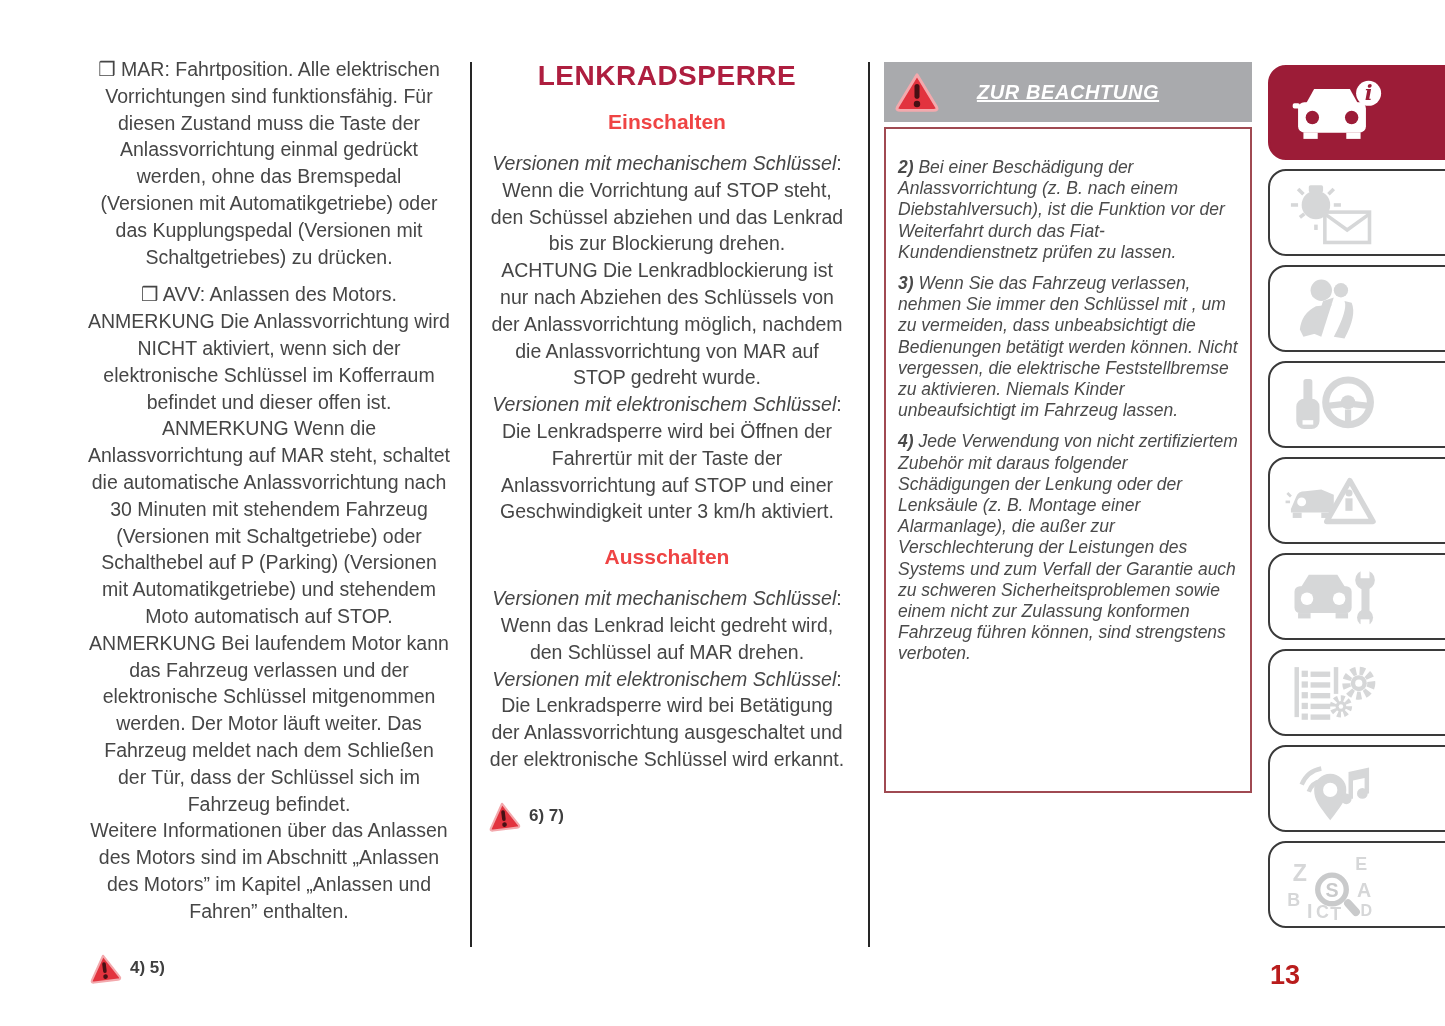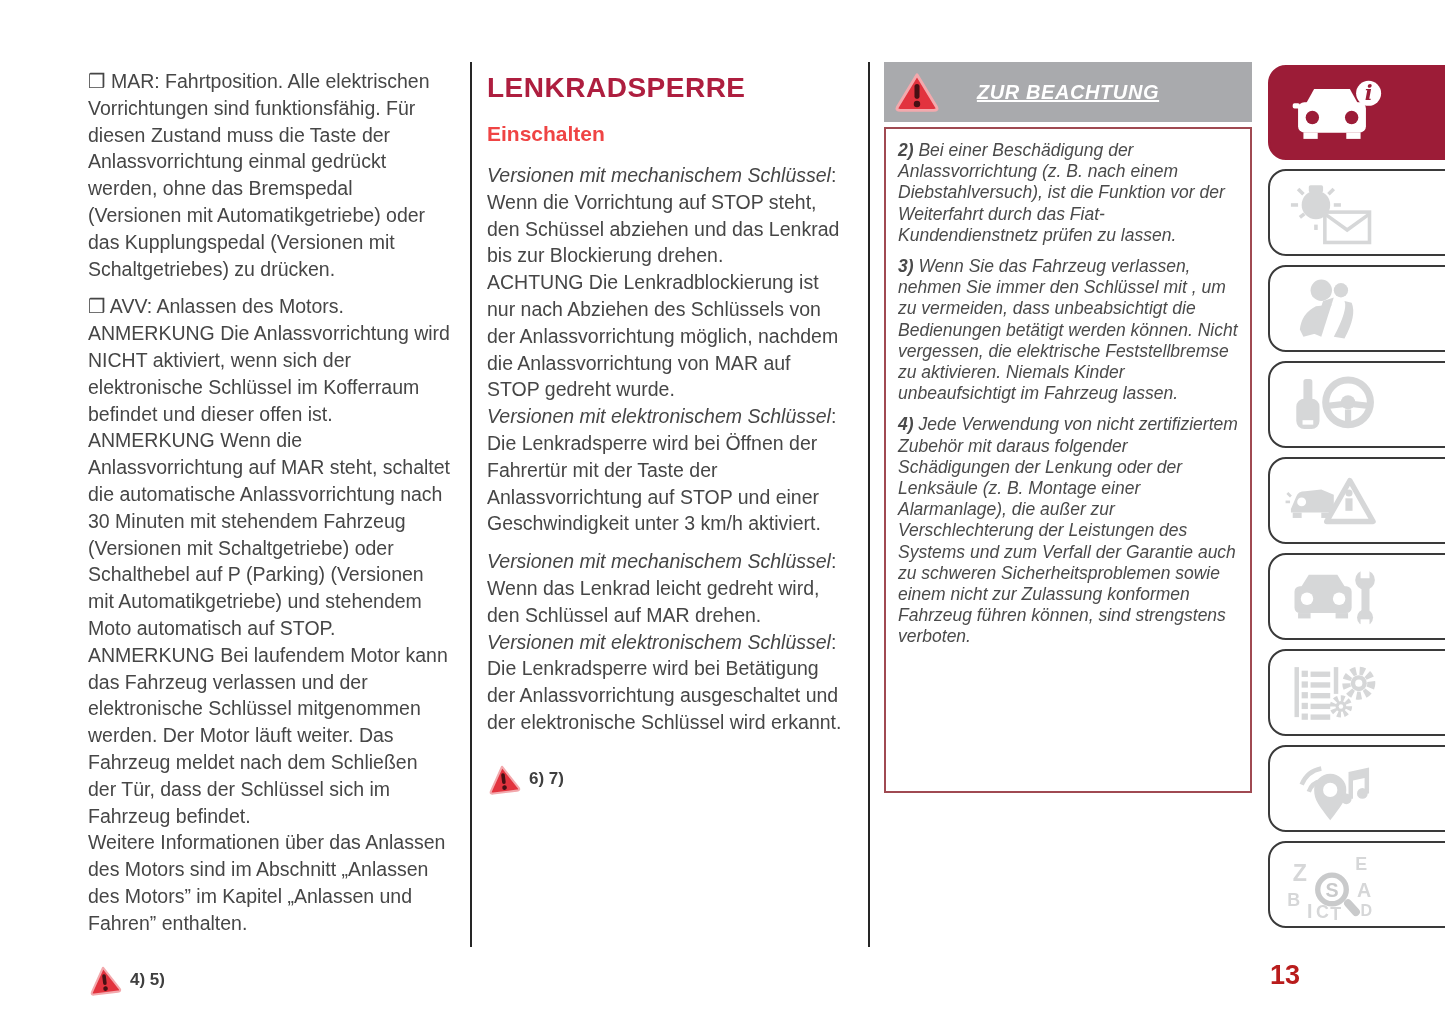--- a/index.html
+++ b/index.html
@@ -3,21 +3,21 @@
 <meta charset="utf-8">
 <style>
   html,body{margin:0;padding:0;}
   body{
     width:1445px;height:1026px;position:relative;overflow:hidden;
     background:#ffffff;
     font-family:"Liberation Sans", sans-serif;
     color:#464646;
   }
   
-  .col{position:absolute;top:68px;}
+  .col{position:absolute;top:56px;text-align:center;}
   .col-left{left:88px;width:362px;}
   .col-mid{left:487px;width:360px;}
   .vdivider{position:absolute;top:62px;width:2px;height:885px;background:#262626;}
   #divider1{left:470px;}
   #divider2{left:868px;}
 
   .body-par{
     font-size:19.5px;line-height:26.8px;margin:0 0 11px 0;
     white-space:pre-wrap;
   }
@@ -43,21 +43,21 @@
     position:absolute;left:884px;top:62px;width:368px;height:60px;
     background:#a9aaad;display:flex;align-items:center;justify-content:center;
   }
   .notice-header .warn-wrap{position:absolute;left:10px;top:9px;}
   .notice-header .bar-label{
     font-size:20px;font-weight:bold;font-style:italic;color:#ffffff;letter-spacing:.6px;text-decoration:underline;
   }
   .notice-box{
     position:absolute;left:884px;top:127px;width:368px;height:666px;
     border:2px solid #a04a52;box-sizing:border-box;
-    padding:11px 10px 8px 12px;
+    padding:28px 10px 8px 12px;
   }
   .notice-note{
     font-size:17.5px;line-height:21.2px;margin:0 0 10px 0;
     white-space:pre-wrap;color:#4a4a4a;
   }
 
   
   .sidebar{position:absolute;left:1268px;top:65px;width:177px;}
   .tab{
     width:196px;height:87px;box-sizing:border-box;
@@ -98,20 +98,21 @@
 </div>
 
 <div id="divider1" class="vdivider"></div>
 
 <div class="col col-mid">
   <h1 class="section-title">LENKRADSPERRE</h1>
   <h2 class="sub-title first">Einschalten</h2>
   <p class="body-par"><span class="i">Versionen mit mechanischem Schlüssel</span><span>: Wenn die Vorrichtung auf STOP steht, den Schüssel abziehen und das Lenkrad bis zur Blockierung drehen.
 ACHTUNG Die Lenkradblockierung ist nur nach Abziehen des Schlüssels von der Anlassvorrichtung möglich, nachdem die Anlassvorrichtung von MAR auf STOP gedreht wurde.
 </span><span class="i">Versionen mit elektronischem Schlüssel</span><span>: Die Lenkradsperre wird bei Öffnen der Fahrertür mit der Taste der Anlassvorrichtung auf STOP und einer Geschwindigkeit unter 3 km/h aktiviert.</span></p>
+  <h2 class="sub-title">Ausschalten</h2>
   <p class="body-par"><span class="i">Versionen mit mechanischem Schlüssel</span><span>: Wenn das Lenkrad leicht gedreht wird, den Schlüssel auf MAR drehen.
 </span><span class="i">Versionen mit elektronischem Schlüssel</span><span>: Die Lenkradsperre wird bei Betätigung der Anlassvorrichtung ausgeschaltet und der elektronische Schlüssel wird erkannt.</span></p>
   <div class="footnote-row">
     <svg class="warn-tri" width="33" height="30" viewBox="0 0 40 36">
       <path d="M20,3 L37,31 Q38.5,34 34.5,34 L5.5,34 Q1.5,34 3,31 Z" fill="#e2333e" stroke="#f3a9ad" stroke-width="2.5" stroke-linejoin="round"></path>
       <rect x="17.8" y="11" width="4.4" height="13" rx="2.2" fill="#471014"></rect>
       <circle cx="20" cy="28.5" r="2.8" fill="#471014"></circle>
     </svg>
     <span class="refs">6) 7)</span>
   </div>

